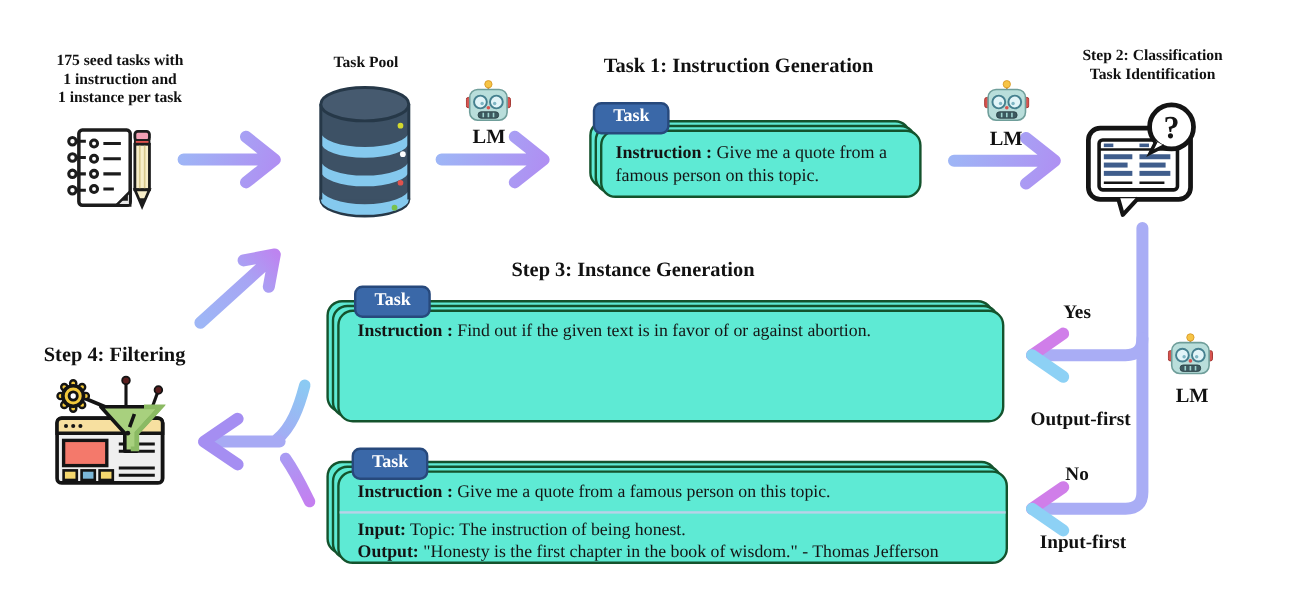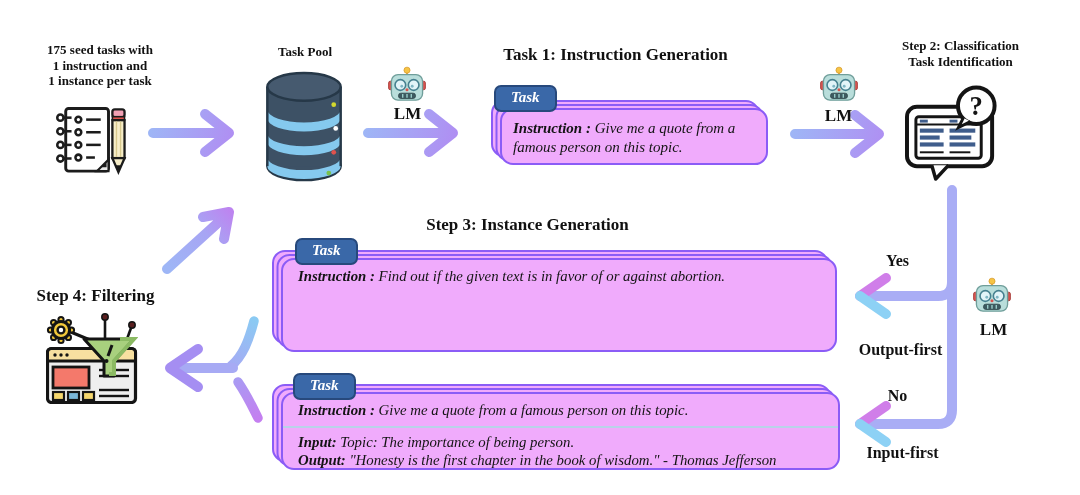--- a/index.html
+++ b/index.html
@@ -6,22 +6,22 @@
   #canvas{position:relative;width:1080px;height:495px;background:#fff;overflow:hidden;
           font-family:"Liberation Serif","DejaVu Serif",serif;color:#141414;}
   .abs{position:absolute;}
   .overlay{position:absolute;left:0;top:0;z-index:1;}
   .lbl{position:absolute;z-index:3;font-weight:bold;color:#111;text-align:center;white-space:pre-line;}
   .h17{font-size:17px;line-height:1.18;}
   .h16{font-size:13px;line-height:1.2;}
   .b16{font-size:16px;}
   
   .card{position:absolute;z-index:2;}
-  .layer,.cardbody{position:absolute;left:0;top:0;right:0;bottom:0;background:#f0abfc;
-        border:2px solid #8b5cf6;border-radius:13px;font-style:italic;}
+  .layer,.cardbody{position:absolute;left:0;top:0;right:0;bottom:0;background:#5eead4;
+        border:2px solid #14532d;border-radius:13px;}
   .l2{transform:translate(-9px,-8px);}
   .l1{transform:translate(-4.5px,-4px);}
   .cardbody{z-index:2;}
   .tab{position:absolute;z-index:4;background:#3a68a8;border:2px solid #27497c;border-radius:7px;
        color:#fff;font-weight:bold;font-size:15px;padding:1px 15px 3px;line-height:1.25;}
   .sec{padding:5px 15px 6px;font-size:14.8px;line-height:1.26;}
   .sec1{padding-top:7px;}
   .sec2{border-top:2px solid #b9d2e8;}
   .card-s1 .sec{font-size:15px;padding:9px 11px;}
   .bl{font-weight:bold;}
@@ -283,21 +283,21 @@
   <div class="card" style="left:281px;top:392px;width:559px;height:78px;">
     <div class="layer l2"></div>
     <div class="layer l1"></div>
     <div class="cardbody">
       <div class="tab" style="left:10px;top:-21px;">Task</div>
       <div class="sec sec1">
         <span class="bl">Instruction :</span><span class="pre"> Give me a quote from a famous person on this topic.</span>
       </div>
       <div class="sec sec2">
         <div class="row">
-          <span class="bl">Input:</span><span class="pre"> Topic: The importance of being person.</span>
+          <span class="bl">Input:</span><span class="pre"> Topic: The instruction of being honest.</span>
         </div>
         <div class="row">
           <span class="bl">Output:</span><span class="pre"> "Honesty is the first chapter in the book of wisdom." - Thomas Jefferson</span>
         </div>
       </div>
     </div>
   </div>
 
   <div class="lbl h17" style="left:28px;top:286px;width:135px;">Step 4: Filtering</div>
   <svg class="abs" style="left:46px;top:312px;z-index:2;" width="92" height="92">

